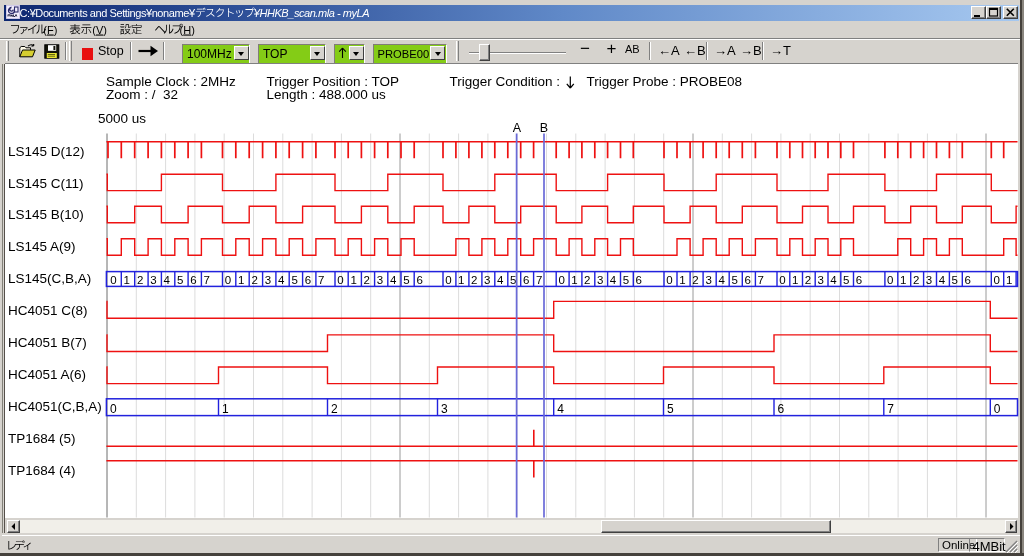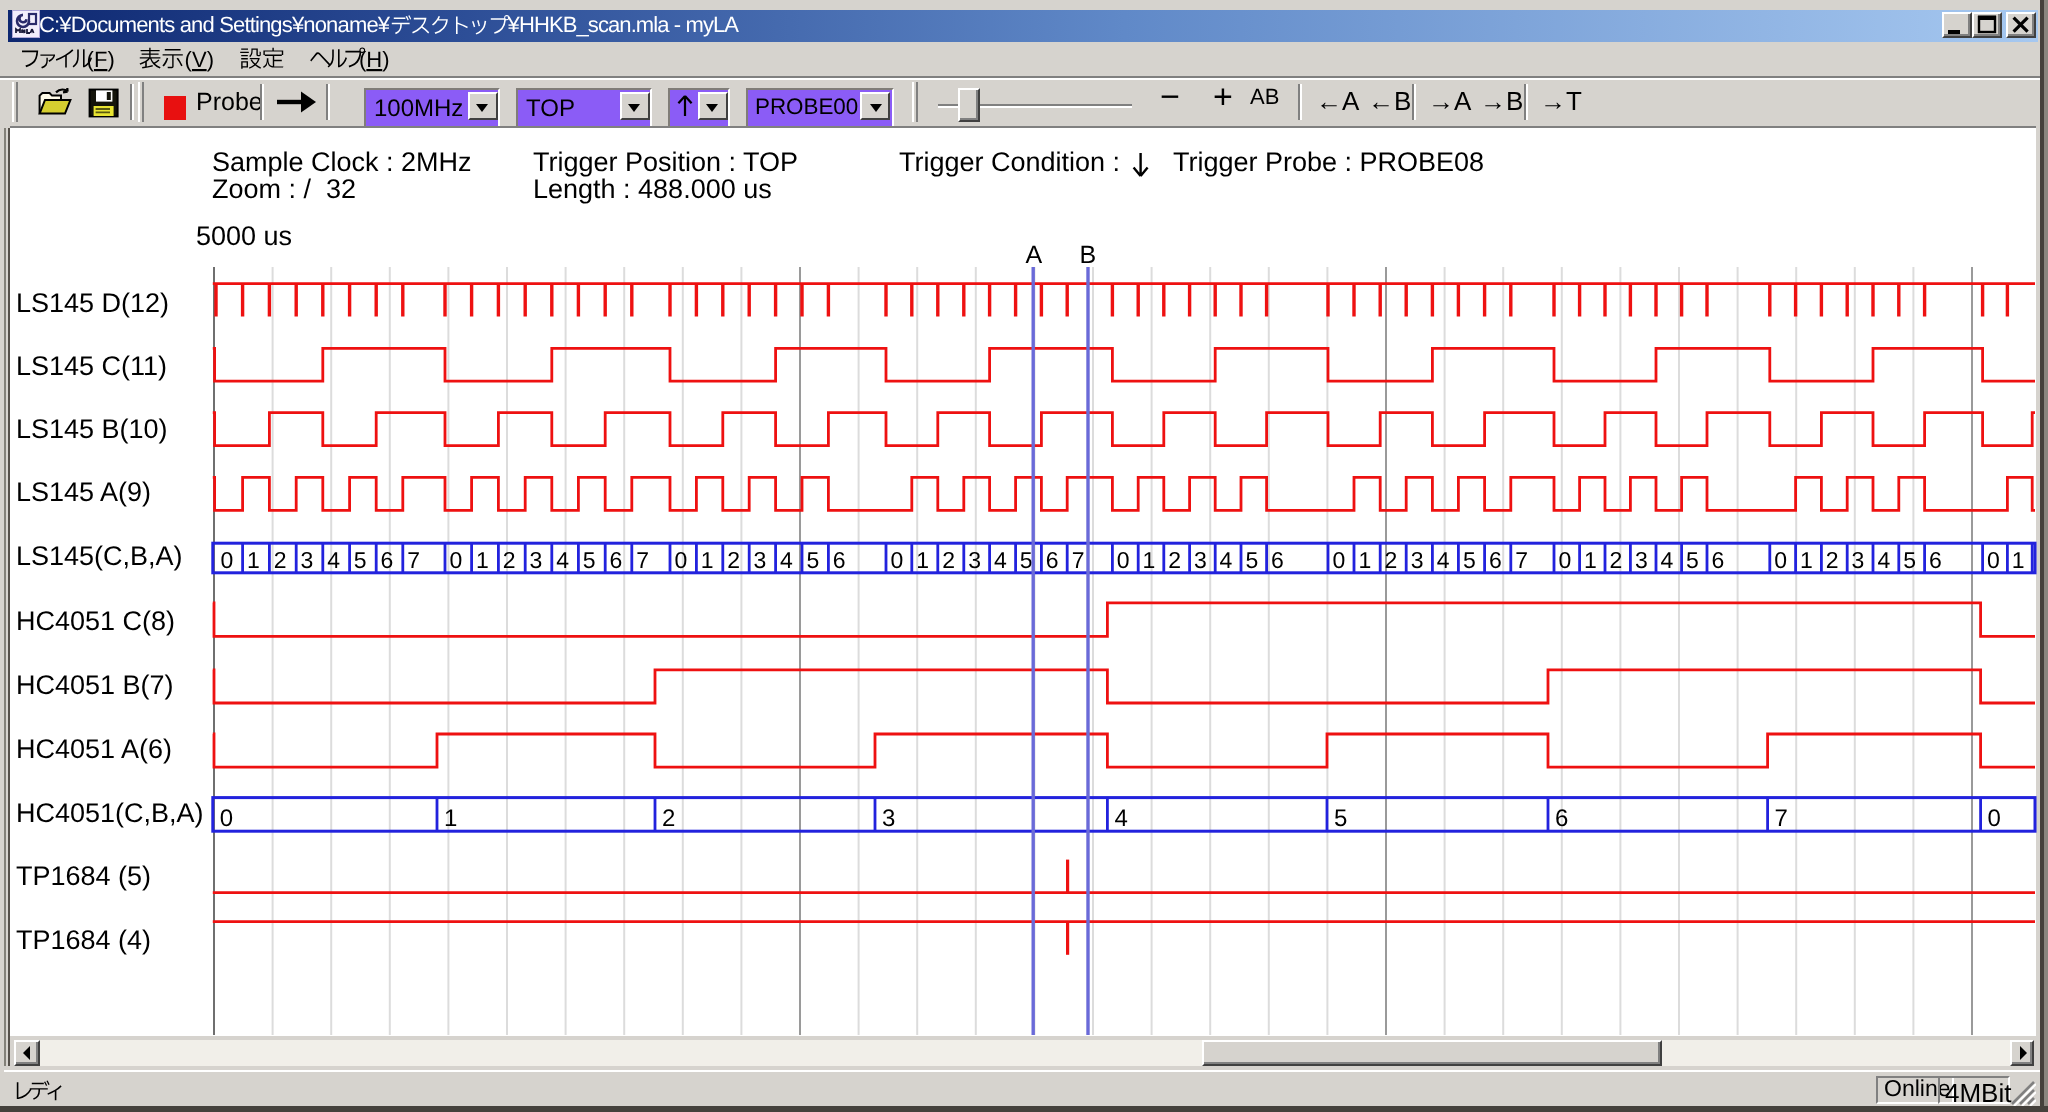--- a/index.html
+++ b/index.html
@@ -11,21 +11,21 @@
 .winbtn { position:absolute; top:5.5px; width:15.2px; height:13.5px; background:#d6d3ce; overflow:hidden;
   border-top:1px solid #fff; border-left:1px solid #fff;
   border-right:1px solid #404040; border-bottom:1px solid #404040;
   box-shadow:inset -1px -1px 0 #808080; }
 #menubar { position:absolute; left:4px; top:21px; width:1016px; height:16.5px; font-size:12px; color:#000; }
 #toolbar { position:absolute; left:4px; top:39px; width:1016px; height:24px; }
 .tsep { position:absolute; top:3px; width:2px; height:18px;
   border-left:1px solid #808080; border-right:1px solid #fff; }
 .thandle { position:absolute; top:2px; width:3px; height:20px;
   border-left:1px solid #fff; border-right:1px solid #808080; background:#d6d3ce; }
-.combo { position:absolute; top:5px; height:35px; background:#8b5cf6;
+.combo { position:absolute; top:5px; height:35px; background:#84cc16;
   border-top:1.5px solid #807d78; border-left:1.5px solid #807d78;
   border-bottom:1.5px solid #fff; border-right:1.5px solid #fff;
   font-size:12px; }
 .combo .txt { position:absolute; left:4px; top:2px; }
 .dbtn { position:absolute; right:0.5px; top:0.5px; width:15px; height:14px; background:#d6d3ce;
   border-top:1px solid #fff; border-left:1px solid #fff;
   border-right:1px solid #404040; border-bottom:1px solid #404040; }
 .dbtn:after { content:""; position:absolute; left:3.5px; top:5px; width:0; height:0;
   border-left:3.5px solid transparent; border-right:3.5px solid transparent; border-top:4px solid #000; }
 #client { position:absolute; left:5px; top:64px; width:1012.5px; height:454px; background:#fff; }
@@ -55,21 +55,21 @@
 <body>
 
 <div id="titlebar">
   <svg class="abs" style="left:2px;top:0.5px" width="14" height="14" viewBox="0 0 14 14">
     <rect x="0" y="0" width="14" height="14" fill="#f2eefc" stroke="#b0a8d8" stroke-width="1"></rect>
     <path d="M8.5 5.5 A3 3 0 1 1 5.5 2.5 A1.8 1.8 0 1 0 7.3 4.6" fill="none" stroke="#2a2a6a" stroke-width="1.3"></path>
     <rect x="8.5" y="2" width="3.5" height="5" fill="none" stroke="#2a2a6a" stroke-width="1.1"></rect>
     <path d="M2 11.5 L2 9.5 L3 10.3 L4 9.5 L4 11.5 M5 9.8 L5 11.5 M5 9.8 L6.3 11.5 M6.3 9.8 L6.3 11.5 M7.5 9.5 L7.5 11.5 L9 11.5 M10 9.5 L9.2 11.5 M10 9.5 L10.8 11.5" fill="none" stroke="#1a1a3a" stroke-width="0.9"></path>
   </svg>
   <span id="title-text">C:¥Documents and Settings¥noname¥</span>
-  <span id="title-text2" style="position:absolute;left:249.8px;top:2px;color:#fff;font-size:11px;white-space:pre;letter-spacing:-0.45px;">¥HHKB_scan.mla - myLA</span>
+  <span id="title-text2" style="position:absolute;left:249.8px;top:2px;color:#fff;font-size:11px;white-space:pre;letter-spacing:-0.45px;font-style:italic;">¥HHKB_scan.mla - myLA</span>
   <svg class="abs" style="left:186px;top:0" width="74" height="16" viewBox="0 0 74 16">
     <path transform="translate(-190,-4.5)" d="M204.7 7.1Q205.2 8.0 205.6 9.0L205.1 9.3Q204.6 8.2 204.1 7.4ZM203.8 9.8Q203.4 8.8 202.8 7.8L203.5 7.5Q204.1 8.6 204.4 9.5ZM196.9 8.2H202.7V9.0H196.9ZM195.9 11.6V10.9H204.8V11.6H200.9V12.3Q200.9 13.9 200.1 14.9Q199.4 16.0 197.9 16.6L197.5 15.9Q198.9 15.3 199.5 14.5Q200.1 13.6 200.1 12.3V11.6Z M214.1 16.2Q212.5 14.5 210.8 13.4Q210.0 14.2 208.9 15.0Q207.8 15.7 206.4 16.2L206.1 15.5Q208.6 14.5 210.2 12.9Q211.9 11.2 212.3 9.2H206.9V8.4H213.2Q213.2 8.8 213.0 9.5Q212.6 11.3 211.3 12.8Q213.0 14.0 214.6 15.6Z M223.9 9.1Q223.8 11.8 222.1 13.7Q220.5 15.7 217.7 16.5L217.3 15.8Q219.8 15.0 221.3 13.5Q222.7 12.0 223.1 9.8H218.9Q218.5 10.5 217.9 11.1Q217.3 11.7 216.5 12.3L216.0 11.7Q217.1 10.9 218.0 9.8Q218.8 8.8 219.3 7.5L220.0 7.7Q219.7 8.5 219.4 9.1Z M233.6 13.6Q231.1 12.3 228.8 11.5V16.5H228.0V7.7H228.8V10.7Q231.4 11.6 233.9 12.9Z M239.3 12.6Q239.1 11.4 238.5 9.8L239.3 9.6Q239.8 11.4 240.0 12.5ZM237.8 16.1Q239.3 15.5 240.3 14.6Q241.2 13.8 241.7 12.6Q242.1 11.5 242.3 9.9L243.1 10.0Q242.9 11.7 242.4 13.0Q241.8 14.2 240.8 15.2Q239.8 16.1 238.2 16.8ZM236.9 13.1Q236.5 11.6 236.0 10.3L236.7 10.0Q237.3 11.6 237.6 12.9Z M254.7 8.3Q254.7 8.9 254.4 9.3Q254.0 9.6 253.4 9.6Q253.1 9.6 252.9 9.6Q252.7 12.3 251.3 14.0Q250.0 15.7 247.3 16.4L247.0 15.7Q248.7 15.2 249.8 14.3Q250.9 13.5 251.4 12.3Q252.0 11.1 252.1 9.4H245.4V8.6H252.1Q252.1 8.5 252.1 8.3Q252.1 7.8 252.4 7.4Q252.8 7.0 253.4 7.0Q254.0 7.0 254.4 7.4Q254.7 7.8 254.7 8.3ZM254.2 8.3Q254.2 7.9 254.0 7.8Q253.8 7.6 253.4 7.6Q253.0 7.6 252.8 7.8Q252.6 7.9 252.6 8.3V8.4Q252.6 8.7 252.8 8.9Q253.0 9.1 253.4 9.1Q253.8 9.1 254.0 8.9Q254.2 8.7 254.2 8.4Z" fill="#fff"></path>
   </svg>
 </div>
 <div class="winbtn" style="left:970.5px">
     <svg style="display:block" width="13" height="11" viewBox="0 0 13 11">
       <rect x="2" y="8" width="6" height="2" fill="#000"></rect>
     </svg>
   </div>
 <div class="winbtn" style="left:986.2px">
@@ -113,21 +113,21 @@
     <rect x="0.8" y="0.8" width="14" height="13.4" fill="#14140a" stroke="#000"></rect>
     <rect x="4" y="1.2" width="8.2" height="5.6" fill="#fff"></rect>
     <rect x="9.4" y="2" width="2" height="4" fill="#14140a"></rect>
     <rect x="2.8" y="9" width="10" height="5" fill="#e8e432"></rect>
     <path d="M3.8 10.5 L11 10.5 M3.8 12.2 L11 12.2" stroke="#5a5a10" stroke-width="0.9"></path>
   </svg>
   <div class="tsep" style="left:61px"></div>
   <div class="thandle" style="left:65px"></div>
   <div class="abs" style="left:78px;top:4.5px;width:15px;height:15px"></div>
   <div class="abs" style="left:77.5px;top:8.5px;width:11.5px;height:12px;background:#e81010"></div>
-  <span class="abs" style="left:94px;top:4.5px;font-size:12.5px">Probe</span>
+  <span class="abs" style="left:94px;top:4.5px;font-size:12.5px">Stop</span>
   <div class="tsep" style="left:125.5px"></div>
   <svg class="abs" style="left:134px;top:6px" width="22" height="12" viewBox="0 0 22 12">
     <path d="M0.5 6 L13 6" stroke="#000" stroke-width="2.2" fill="none"></path>
     <path d="M12.5 0.8 L20 6 L12.5 11.2 Z" fill="#000"></path>
   </svg>
   <div class="tsep" style="left:159px"></div>
   <div class="combo" style="left:178px;width:68px">
       <span class="txt">100MHz</span>
       <span class="dbtn"></span>
     </div>

